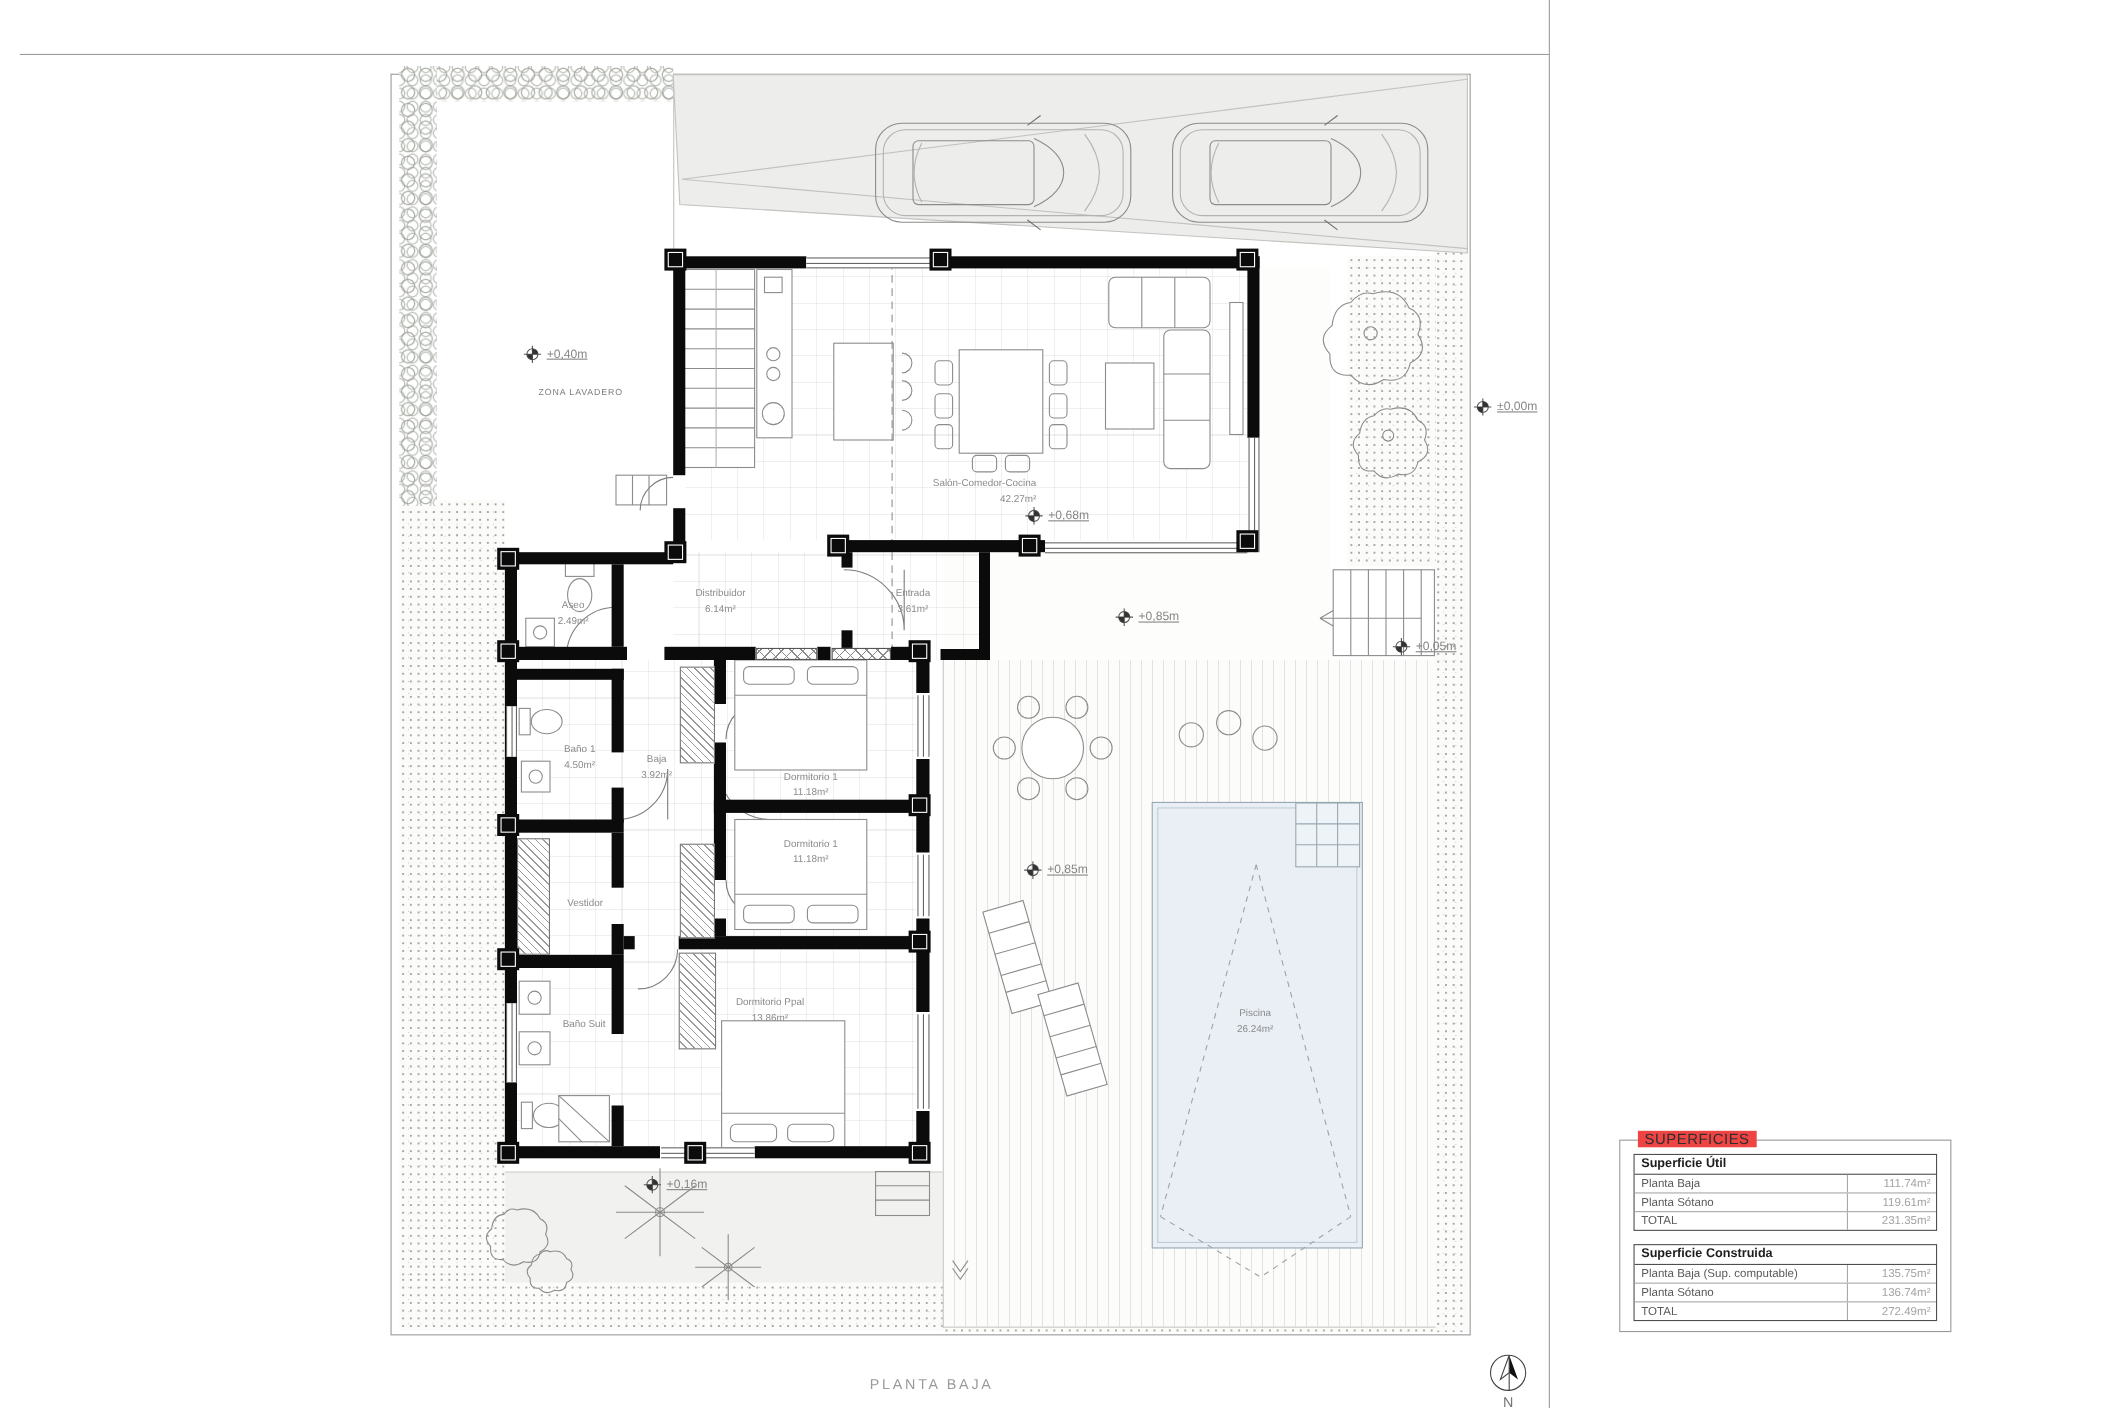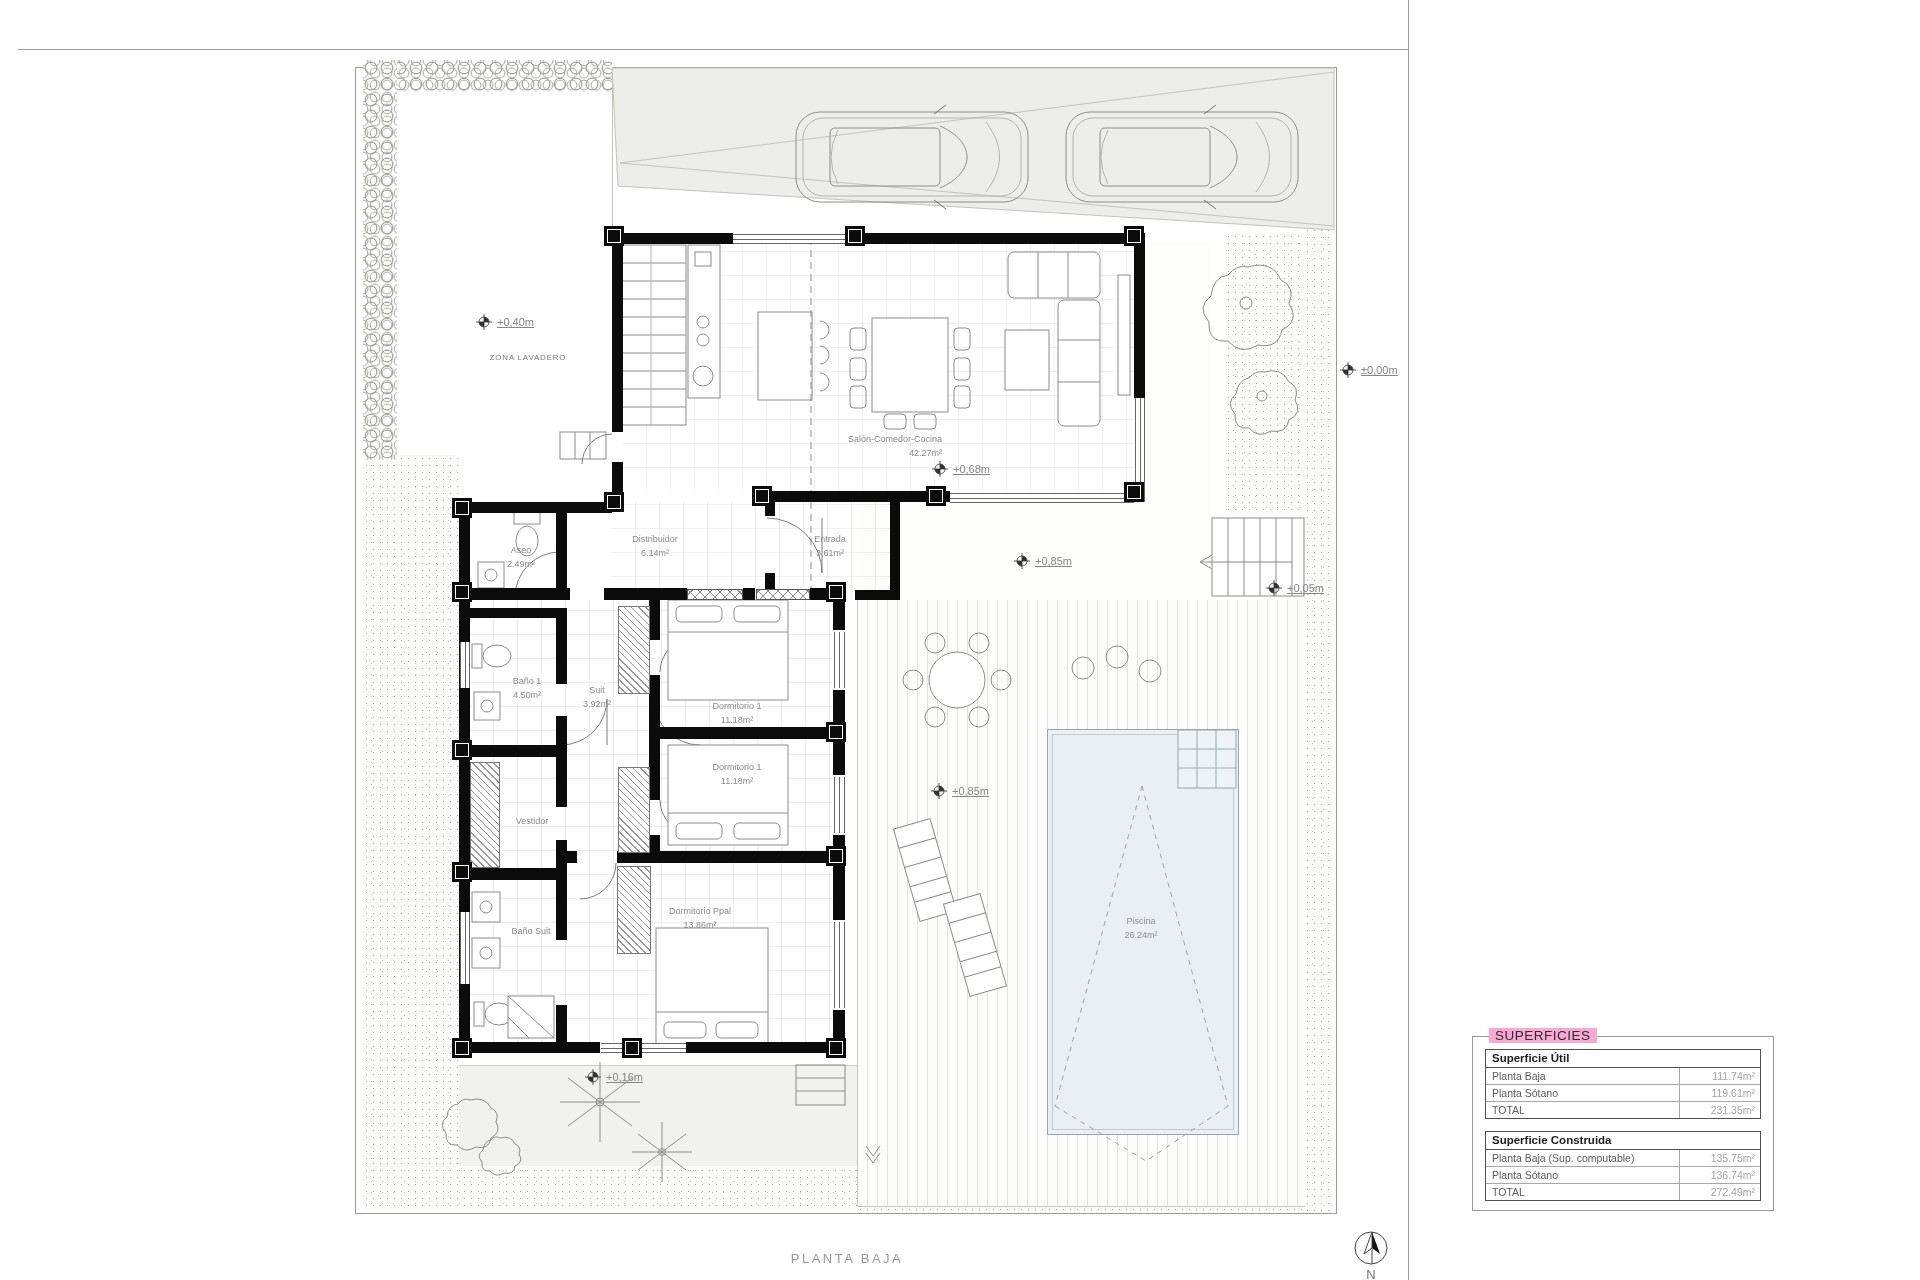--- a/index.html
+++ b/index.html
@@ -40,21 +40,21 @@
   .marker .mtxt{font-size:11px;color:#868686;white-space:nowrap;text-decoration:underline;}
   .pool{position:absolute;left:1047px;top:729px;width:190px;height:404px;
     background:#e9eff5;border:1px solid #98a8b2;}
   .pool::after{content:'';position:absolute;inset:4px;border:1px solid #c0ccd3;}
   .hline{position:absolute;background:#9c9c9c;height:1px;}
   .vline{position:absolute;background:#9c9c9c;width:1px;}
   .site{position:absolute;left:355px;top:67px;width:980px;height:1145px;border:1px solid #9a9a9a;}
   
   .areas{position:absolute;left:1472px;top:1036px;width:276px;border:1px solid #999;background:#fff;
     padding:12px 12px 9px 12px;}
-  .areas-title{position:absolute;top:-9px;left:16px;background:#f9a8d4;padding:0 6px;
+  .areas-title{position:absolute;top:-9px;left:16px;background:#ef4444;padding:0 6px;
     font-size:13.5px;color:#2e2e2e;letter-spacing:.5px;}
   .abox{border:1px solid #4f4f4f;background:#fff;margin-bottom:12px;}
   .abox:last-child{margin-bottom:0;}
   .ahead{font-weight:bold;font-size:11.5px;color:#1d1d1d;padding:2px 6px 3px 6px;border-bottom:1px solid #4f4f4f;}
   .arow{display:flex;font-size:10.5px;color:#5a5a5a;border-bottom:1px solid #a8a8a8;height:16px;line-height:16px;}
   .arow:last-child{border-bottom:none;}
   .arow .alab{flex:1;padding:0 6px;overflow:hidden;white-space:nowrap;}
   .arow .aval{width:70px;text-align:right;padding:0 5px;color:#a3a3a3;border-left:1px solid #a8a8a8;}
   .plan-title{position:absolute;left:847px;top:1258px;transform:translate(-50%,-50%);
     font-size:13px;color:#9a9a9a;letter-spacing:2.5px;}
@@ -352,21 +352,21 @@
     <span>Salón-Comedor-Cocina</span><br><span>42.27m²</span></div>
   <div class="lbl" style="left:655px;top:547px;">
     <span>Distribuidor</span><br><span>6.14m²</span></div>
   <div class="lbl" style="left:830px;top:547px;">
     <span>Entrada</span><br><span>3.61m²</span></div>
   <div class="lbl" style="left:521px;top:558px;">
     <span>Aseo</span><br><span>2.49m²</span></div>
   <div class="lbl" style="left:527px;top:689px;">
     <span>Baño 1</span><br><span>4.50m²</span></div>
   <div class="lbl" style="left:597px;top:698px;">
-    <span>Suit</span><br><span>3.92m²</span></div>
+    <span>Baja</span><br><span>3.92m²</span></div>
   <div class="lbl" style="left:737px;top:714px;">
     <span>Dormitorio 1</span><br><span>11.18m²</span></div>
   <div class="lbl" style="left:737px;top:775px;">
     <span>Dormitorio 1</span><br><span>11.18m²</span></div>
   <div class="lbl" style="left:532px;top:822px;">
     <span>Vestidor</span></div>
   <div class="lbl" style="left:531px;top:932px;">
     <span>Baño Suit</span></div>
   <div class="lbl" style="left:700px;top:919px;">
     <span>Dormitorio Ppal</span><br><span>13.86m²</span></div>

